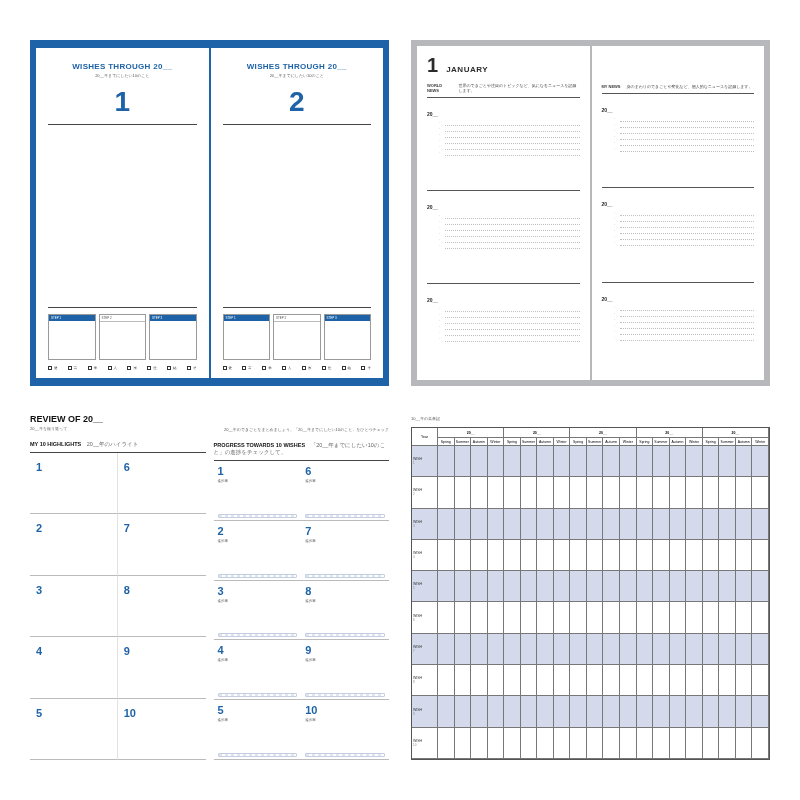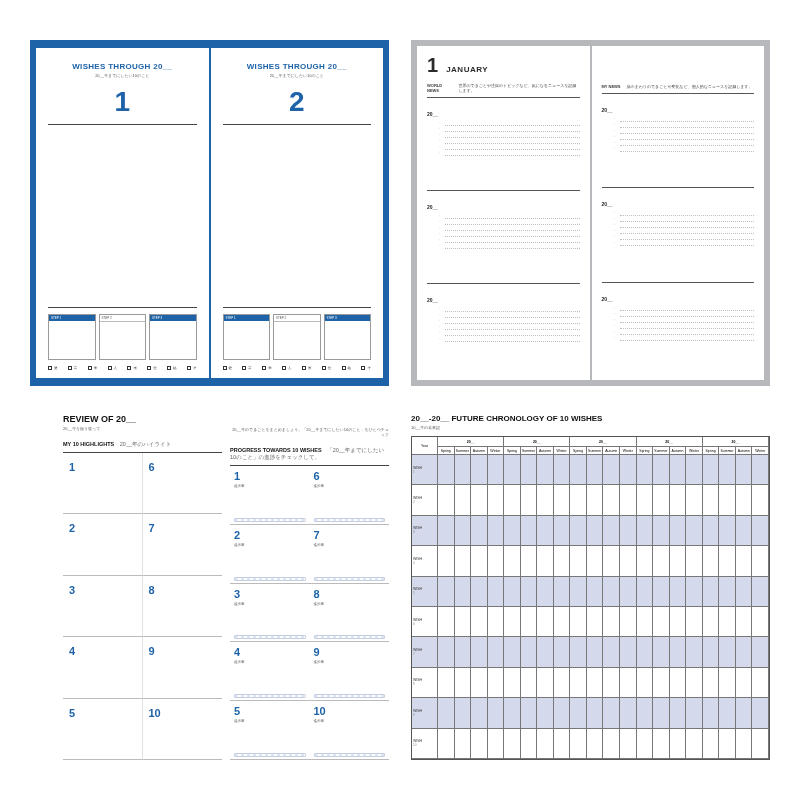--- a/index.html
+++ b/index.html
@@ -122,21 +122,21 @@
     border-bottom: .6px dotted #bfbfbf;
     height: 6px;
     margin-left: 18px;
     position: relative;
   }
   .dotline::before{
     content:'·'; position:absolute; left:-6px; top:-1px; color:#aaa; font-size:5px;
   }
 
   
-  .review-outer { display:flex; gap:8px;margin-left:33px; }
+  .review-outer { display:flex; gap:8px; }
   .review-page { flex:1; display:flex; flex-direction:column; }
   .rev-h {
     font-size: 9px; font-weight: bold; color:#111;
   }
   .rev-sub { font-size:4px; color:#555; margin-top:2px; }
   .rev-sec-title { font-size:5.5px; font-weight:bold; margin-top:10px; color:#111; }
   .rev-grid {
     flex:1;
     border-top:1px solid #444;
     margin-top:4px;
@@ -426,21 +426,20 @@
             <span class="rev-num">10</span>
             <span class="bar-k">進歩率</span>
             <div class="bar"></div>
           </div>
       </div>
     </div>
   </div>
 </div>
 
 <div class="panel fc-outer">
-  <div class="fc-title">20__-20__  FUTURE CHRONOLOGY OF 10 WISHES</div>
   <div class="fc-sub">10__年の未来記</div>
   <div class="fc-grid" id="fcgrid">
       <div class="fc-corner">Year</div>
       <div class="yspan">20__</div>
       <div class="yspan">20__</div>
       <div class="yspan">20__</div>
       <div class="yspan">20__</div>
       <div class="yspan">20__</div>
       <div>Spring</div>
       <div>Summer</div>

